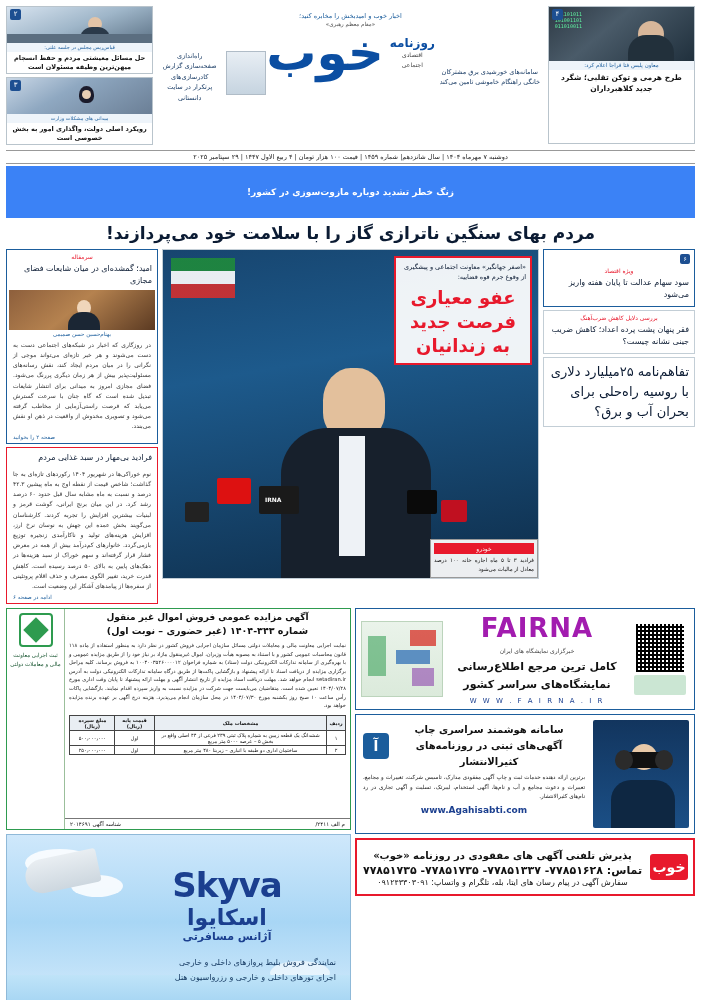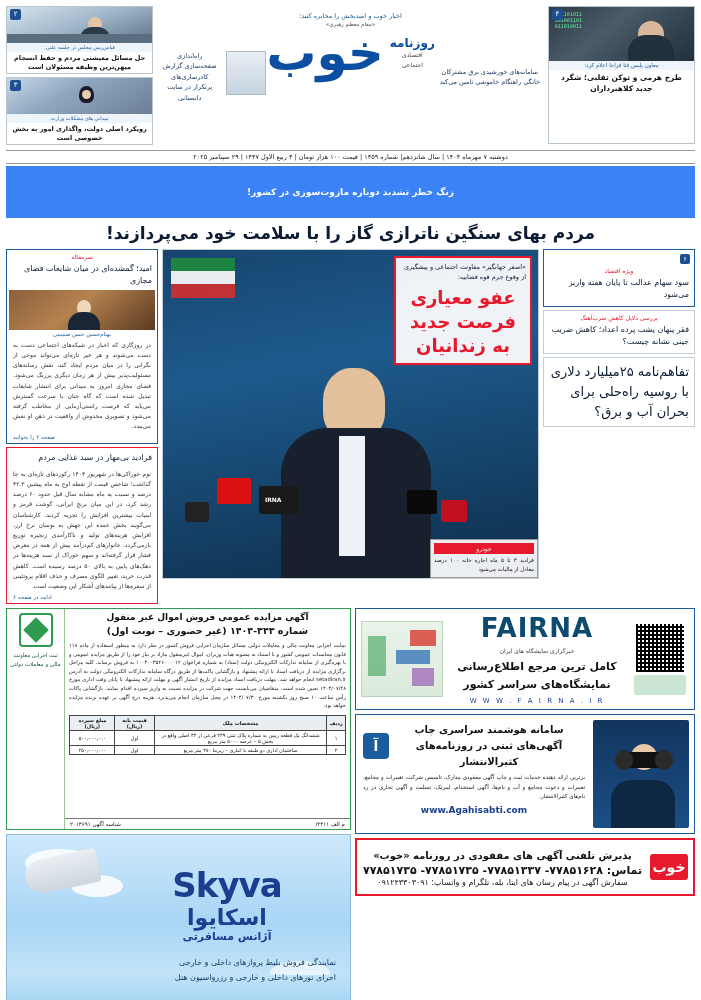--- a/index.html
+++ b/index.html
@@ -124,21 +124,21 @@
   .ad-box-blue { border: 1px solid #1b5d9c; }
   .ad-box-red { border: 2px solid #e8192c; }
 
   .auction-title { font-size: 9px; font-weight: bold; text-align: center; padding: 3px; color: #111; }
   .auction-sub { font-size: 9.5px; font-weight: bold; text-align: center; color: #111; padding-bottom: 3px; }
   .auction-txt { font-size: 5.2px; line-height: 1.65; text-align: justify; padding: 2px 4px; color: #222; }
   table.auction { width: 97%; margin: 3px auto; border-collapse: collapse; font-size: 5px; }
   table.auction th, table.auction td { border: 1px solid #444; padding: 1px 2px; text-align: center; }
   table.auction th { background: #e9eef3; font-weight: bold; }
 
-  .fairna-logo { font-size: 26px; font-weight: bold; color: #0c4a6e; letter-spacing: 1px; text-align: center; }
+  .fairna-logo { font-size: 26px; font-weight: bold; color: #a21caf; letter-spacing: 1px; text-align: center; }
   .fairna-sub { font-size: 6px; color: #444; text-align: center; }
   .fairna-head { font-size: 11px; font-weight: bold; color: #111; text-align: center; line-height: 1.6; }
   .fairna-url { font-size: 7px; letter-spacing: 2px; color: #1b3f8f; text-align: center; }
 
   .qr { background:
       repeating-linear-gradient(0deg,#000 0 2px,#fff 2px 4px),
       repeating-linear-gradient(90deg,#000 0 2px,#fff 2px 4px);
       background-blend-mode: multiply; }
 
   .skyva-box { height: 196px; position: relative; overflow: hidden;

